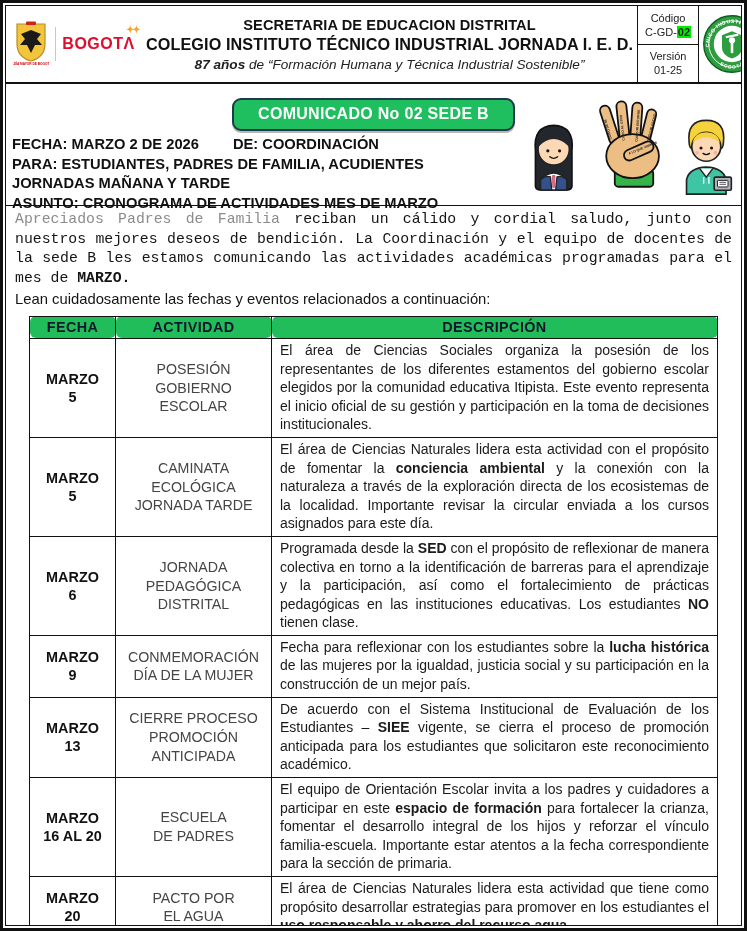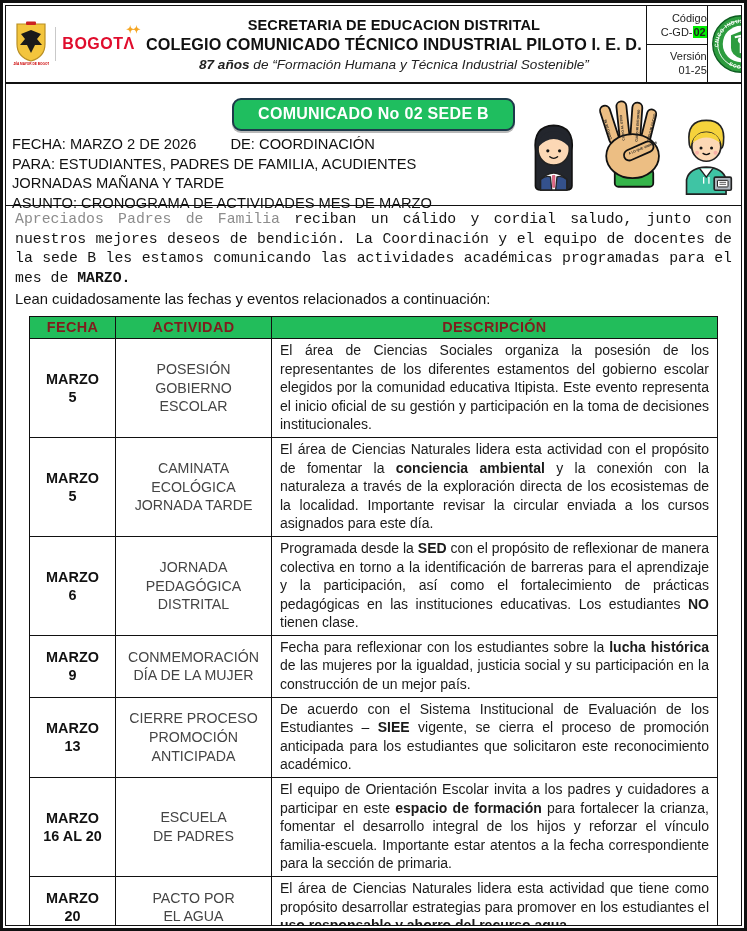--- a/index.html
+++ b/index.html
@@ -12,43 +12,43 @@
   .hdr-logos { display: flex; align-items: center; justify-content: center; gap: 6px; padding: 4px 2px; }
   .logo-divider { width: 1px; height: 34px; background: #c9c9c9; }
   .bogota-wordmark { position: relative; color: #e00d2d; font-weight: 800; font-size: 16px; letter-spacing: .5px; font-family: "Liberation Sans", sans-serif; }
   .bogota-stars { position: absolute; top: -11px; right: -4px; color: #f5a623; font-size: 10px; letter-spacing: -2px; }
   .hdr-center { display: flex; flex-direction: column; align-items: center; justify-content: center; text-align: center; padding: 2px 4px; }
   .org1 { font-weight: 700; font-size: 14.6px; letter-spacing: .1px; color: #111; }
   .org2 { font-weight: 700; font-size: 16.2px; letter-spacing: .1px; color: #111; margin-top: 2px; white-space: nowrap; }
   .slogan { font-style: italic; font-size: 13.6px; color: #222; margin-top: 3px; white-space: nowrap; }
   .slogan b { font-style: italic; text-align: center; }
   .hdr-codigo { border-left: 1.5px solid #111; border-right: 1.5px solid #111; display: flex; flex-direction: column; font-size: 11px; text-align: center; color: #222; }
-  .codigo-top, .codigo-bottom { flex: 1; display: flex; flex-direction: column; justify-content: center; line-height: 14px; text-align: right; }
+  .codigo-top, .codigo-bottom { flex: 1; display: flex; flex-direction: column; justify-content: center; line-height: 14px; }
   .codigo-top { border-bottom: 1.5px solid #111; }
   .hl { background: #00ef00; font-weight: 700; padding: 0 1px; }
   .hdr-seal { display: flex; align-items: center; justify-content: center; }
 
   
   .info-section { position: relative; border-bottom: 1.5px solid #111; height: 122px; flex: none; }
   .banner { display: block; width: fit-content; margin: 14px auto 4px; background: #1fbe5f; border: 2px solid #1d3a4a; border-radius: 9px; padding: 5px 24px 6px; color: #fff; font-weight: 800; font-size: 16px; letter-spacing: .3px; box-shadow: 0 2px 0 rgba(0,0,0,.28); }
-  .info-lines { margin-left: 6px; font-weight: 400; font-size: 14.7px; line-height: 19.6px; color: #111; width: 520px; }
+  .info-lines { margin-left: 6px; font-weight: 700; font-size: 14.7px; line-height: 19.6px; color: #111; width: 520px; }
   .info-gap { display: inline-block; width: 34px; }
   .illustration { position: absolute; right: 4px; top: 0; width: 212px; height: 120px; display: flex; align-items: flex-end; justify-content: flex-end; }
   .illustration svg { display: block; }
 
   
   .intro { padding: 4px 9px 2px; font-size: 14.8px; line-height: 19.6px; color: #141414; text-align: justify; text-align-last: left; flex: none; font-family: Liberation Mono, monospace; }
   .intro-line2 { padding: 0 9px 4px; font-size: 14.8px; line-height: 19.6px; color: #141414; flex: none; }
   .seg-gray { color: #8c8c8c; }
 
   
   .tbl-wrap { flex: 1; overflow: hidden; padding: 2px 23px 0; }
   table { width: 100%; border-collapse: collapse; table-layout: fixed; }
   th, td { border: 1.6px solid #111; }
-  th { background: #22bd5b; color: #7f1d1d; font-weight: 800; font-size: 14.4px; letter-spacing: .4px; height: 22px; }
+  th { background: #22bd5b; color: #0f172a; font-weight: 800; font-size: 14.4px; letter-spacing: .4px; height: 22px; border-radius: 6px; }
   col.c-fecha { width: 86px; } col.c-act { width: 156px; } col.c-desc { width: auto; }
   td.fecha { text-align: center; vertical-align: middle; font-weight: 800; font-size: 14.4px; line-height: 18px; color: #111; }
   td.actividad { text-align: center; vertical-align: middle; font-weight: 400; font-size: 14.2px; line-height: 18.6px; color: #454545; }
   td.descripcion { vertical-align: top; padding: 2px 8px 3px; font-size: 14px; line-height: 18.6px; color: #1a1a1a; text-align: justify; text-align-last: left; }
 </style>
 </head>
 <body>
 
 <div class="page">
   <div class="inner">
@@ -62,21 +62,21 @@
           <text x="17" y="44" text-anchor="middle" font-size="3.2" fill="#c00" font-weight="bold">ALCALDÍA MAYOR DE BOGOTÁ D.C.</text>
         </svg>
         <div class="logo-divider"></div>
         <div class="bogota-wordmark">
           <span class="bogota-stars">✦✦</span>
           <span>BOGOTΛ</span>
         </div>
       </div>
       <div class="hdr-center">
         <div class="org1">SECRETARIA DE EDUCACION DISTRITAL</div>
-        <div class="org2">COLEGIO COMUNICADO TÉCNICO INDUSTRIAL PILOTO I. E. D.</div>
+        <div class="org2">COLEGIO INSTITUTO TÉCNICO INDUSTRIAL JORNADA I. E. D.</div>
         <div class="slogan"><b>87 años</b><span> de “Formación Humana y Técnica Industrial Sostenible”</span></div>
       </div>
       <div class="hdr-codigo">
         <div class="codigo-top">
           <span>Código</span>
           <span><span>C-GD-</span><span class="hl">02</span></span>
         </div>
         <div class="codigo-bottom">
           <span>Versión</span>
           <span>01-25</span>

